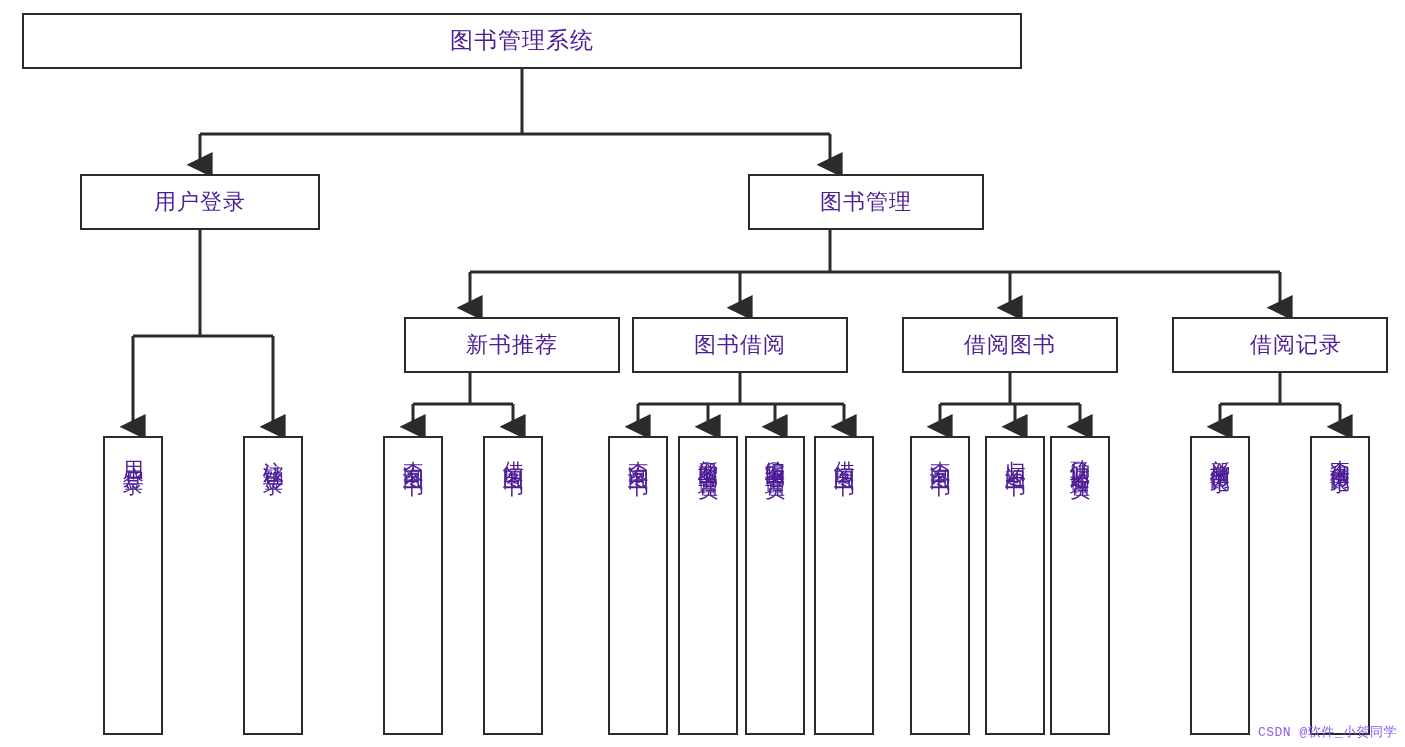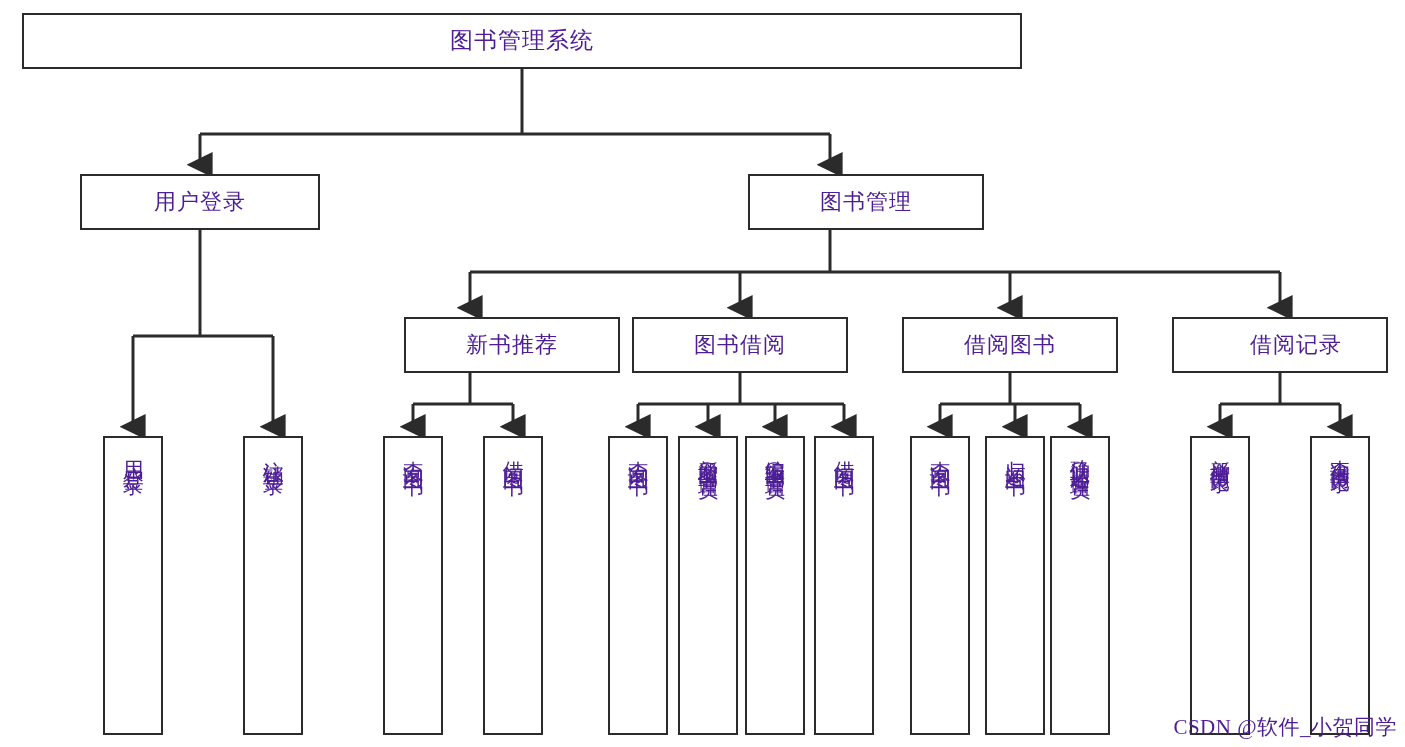--- a/index.html
+++ b/index.html
@@ -65,26 +65,26 @@
     letter-spacing: 5px;
   }
   .node.vertical.tall .node-label {
     font-size: 20px;
     letter-spacing: 3px;
   }
   #watermark {
     position: absolute;
     right: 8px;
     bottom: 6px;
-    font-size: 21px;
-    color: #4c1d95;
+    font-size: 13px;
+    color: #8b5cf6;
     letter-spacing: 0.5px;
     z-index: 5;
     white-space: nowrap;
-    font-family: Liberation Serif, serif;
+    font-family: Liberation Mono, monospace;
   }
 </style>
 </head>
 <body>
 
 <div id="diagram-root">
 
   <svg id="edge-layer" viewBox="0 0 1405 747" width="1405" height="747" xmlns="http://www.w3.org/2000/svg">
     <defs>
       <marker id="arrowhead" markerWidth="9" markerHeight="9" refX="5.2" refY="4.5" orient="auto" markerUnits="strokeWidth">

